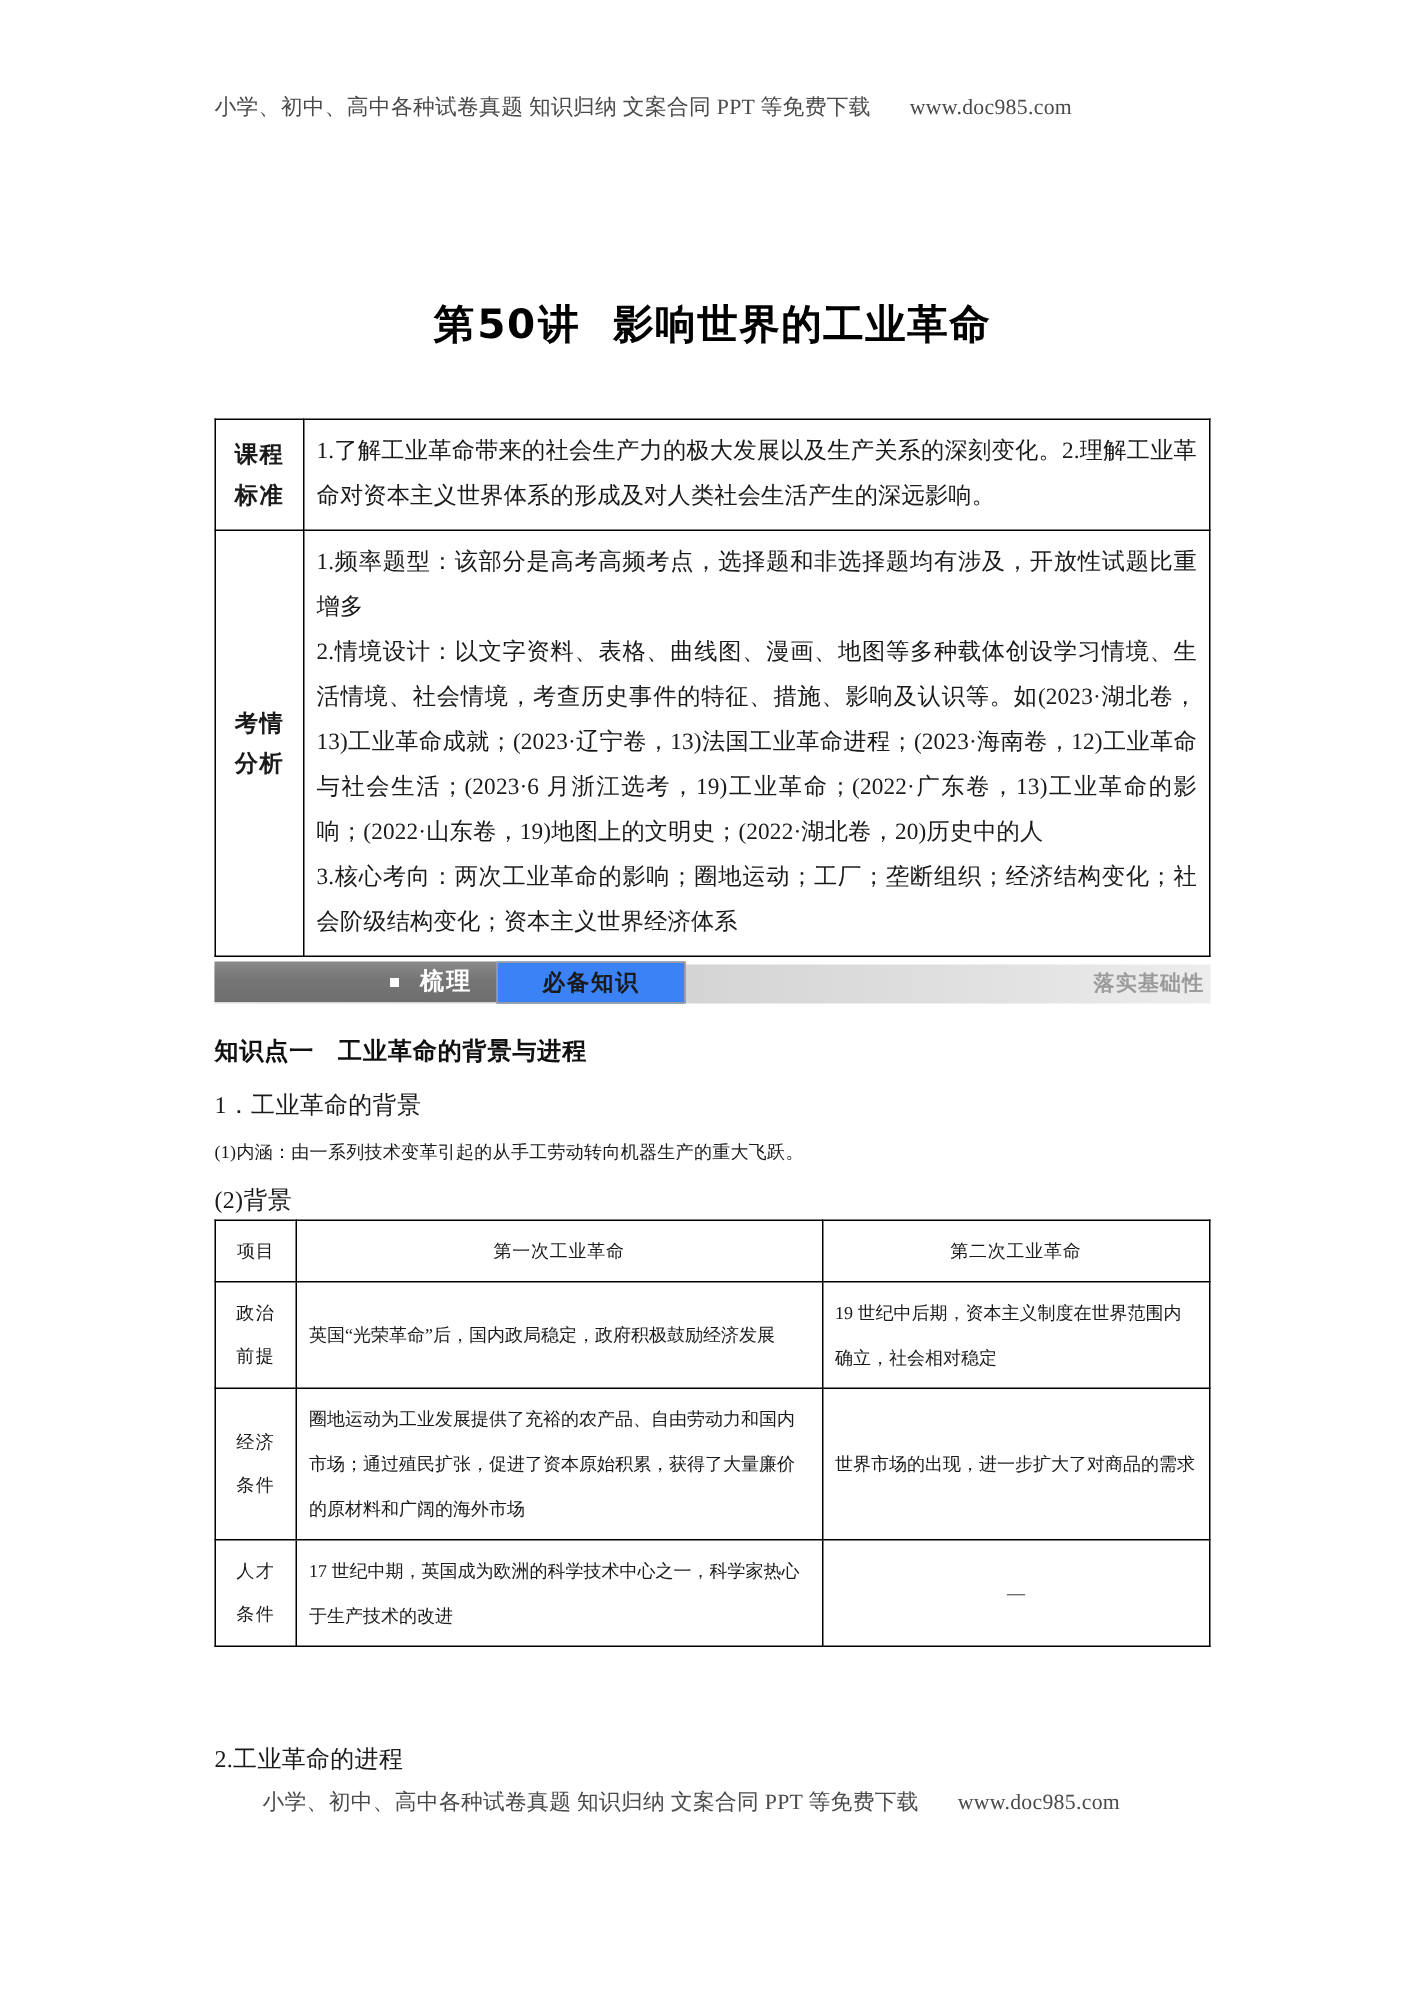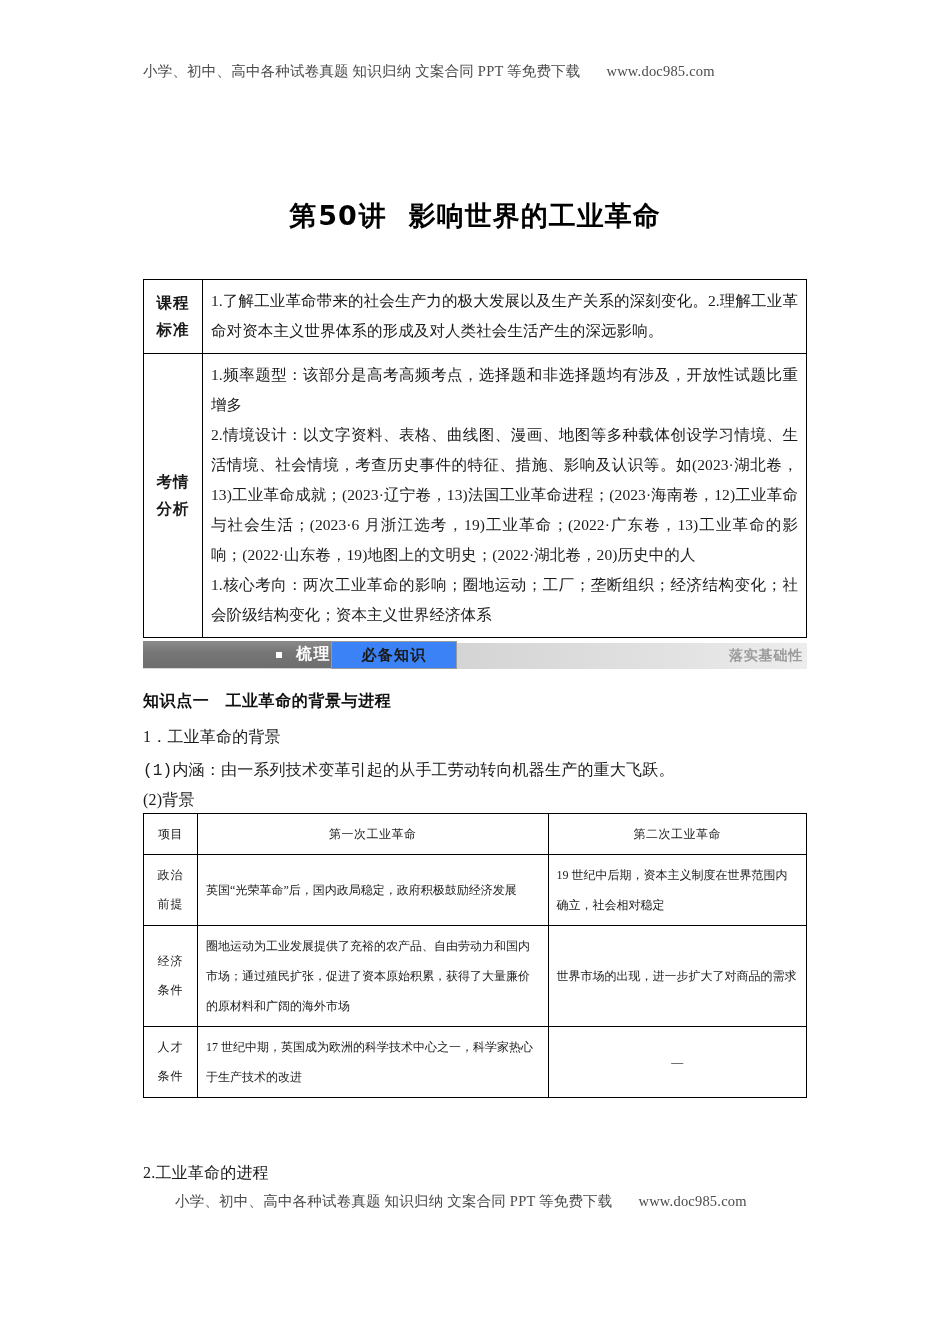--- a/index.html
+++ b/index.html
@@ -117,20 +117,21 @@
   .banner-dark {
     position: absolute;
     left: 0; top: 0;
     width: 188px;
     height: 27px;
     background: linear-gradient(to bottom, #8b8b8b 0%, #757575 45%, #6e6e6e 100%);
     display: flex;
     align-items: center;
     justify-content: flex-end;
     box-sizing: border-box;
+    padding-right: 16px;
   }
   .banner-bullet {
     display: inline-block;
     width: 6px;
     height: 6px;
     background: #ffffff;
     margin-right: 14px;
   }
   .banner-dark-label {
     color: #ffffff;
@@ -186,23 +187,22 @@
     position: absolute;
     left: 143px;
     top: 727px;
     font-size: 16px;
     letter-spacing: 0.2px;
   }
   .line-2 {
     position: absolute;
     left: 143px;
     top: 760px;
-    font-size: 16px;
-    letter-spacing: 0.2px;
-    font-family: Liberation Mono, monospace;
+    font-size: 12px;
+    letter-spacing: 0.2px;
   }
   .line-3 {
     position: absolute;
     left: 143px;
     top: 790px;
     font-size: 16px;
     letter-spacing: 0.2px;
   }
   .line-bottom {
     position: absolute;
@@ -272,21 +272,21 @@
         </td>
       </tr>
       <tr>
         <td class="lbl">
           <div>考情</div>
           <div>分析</div>
         </td>
         <td class="body">
           <p>1.频率题型：该部分是高考高频考点，选择题和非选择题均有涉及，开放性试题比重增多</p>
           <p>2.情境设计：以文字资料、表格、曲线图、漫画、地图等多种载体创设学习情境、生活情境、社会情境，考查历史事件的特征、措施、影响及认识等。如(2023·湖北卷，13)工业革命成就；(2023·辽宁卷，13)法国工业革命进程；(2023·海南卷，12)工业革命与社会生活；(2023·6 月浙江选考，19)工业革命；(2022·广东卷，13)工业革命的影响；(2022·山东卷，19)地图上的文明史；(2022·湖北卷，20)历史中的人</p>
-          <p>1.核心考向：两次工业革命的影响；圈地运动；工厂；垄断组织；经济结构变化；社会阶级结构变化；资本主义世界经济体系</p>
+          <p>3.核心考向：两次工业革命的影响；圈地运动；工厂；垄断组织；经济结构变化；社会阶级结构变化；资本主义世界经济体系</p>
         </td>
       </tr>
     </tbody>
   </table>
 
   <div class="section-banner">
     <div class="banner-bg"></div>
     <div class="banner-dark">
       <span class="banner-bullet"></span>
       <span class="banner-dark-label">梳理</span>

